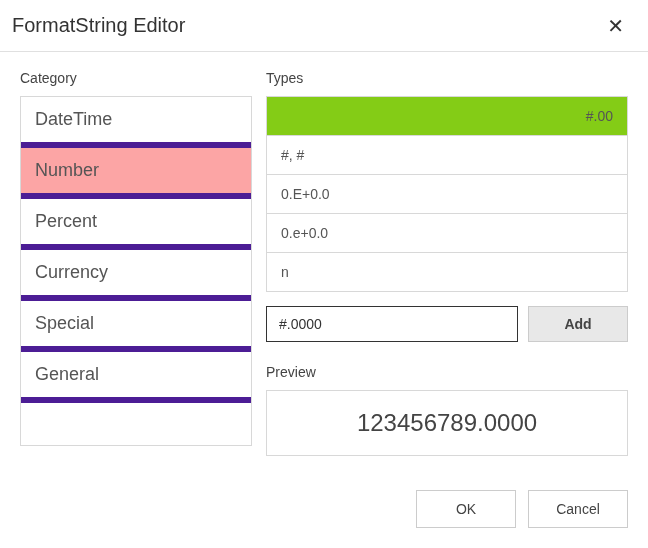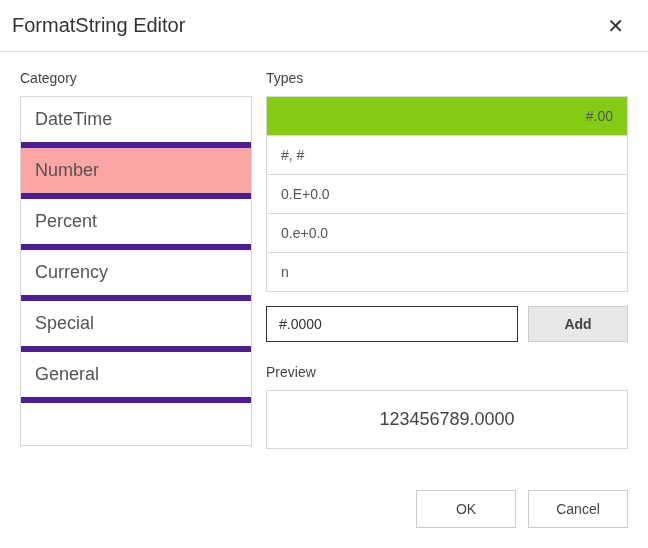--- a/index.html
+++ b/index.html
@@ -119,21 +119,21 @@
       font-weight: bold;
     }
     .preview-label {
       margin-top: 22px;
       margin-bottom: 10px;
     }
     .preview-box {
       border: 1px solid #d8d8d8;
       padding: 18px 10px;
       text-align: center;
-      font-size: 18px;
+      font-size: 24px;
       color: #444;
     }
     .footer {
       display: flex;
       justify-content: flex-end;
       gap: 12px;
       padding: 16px 20px 20px 29px;
     }
     .footer-btn {
       width: 100px;

